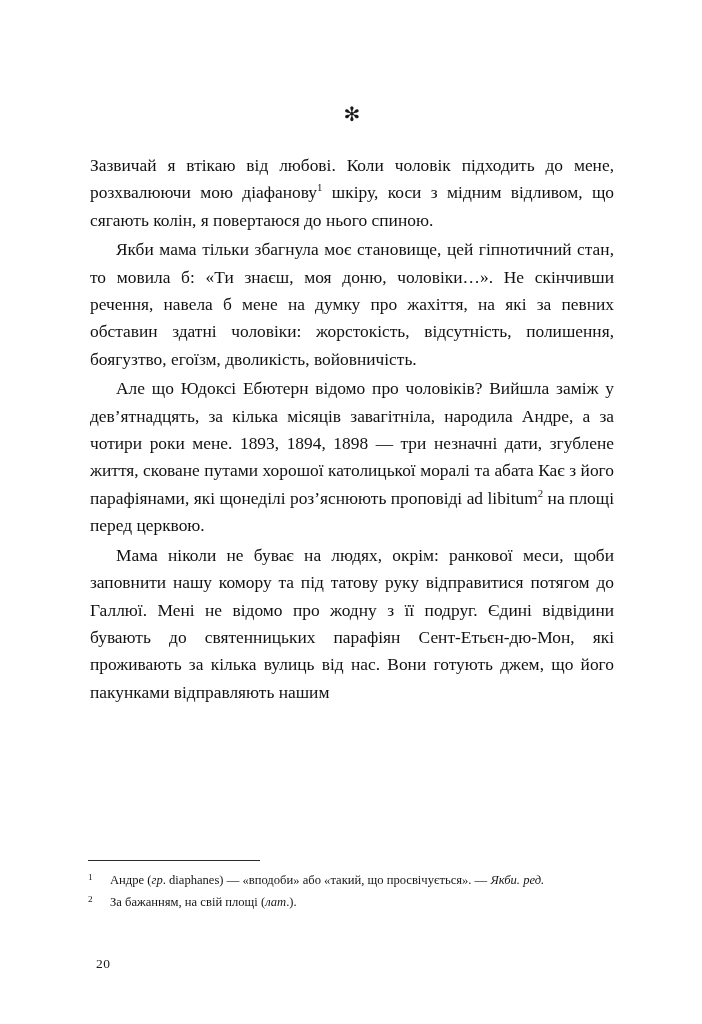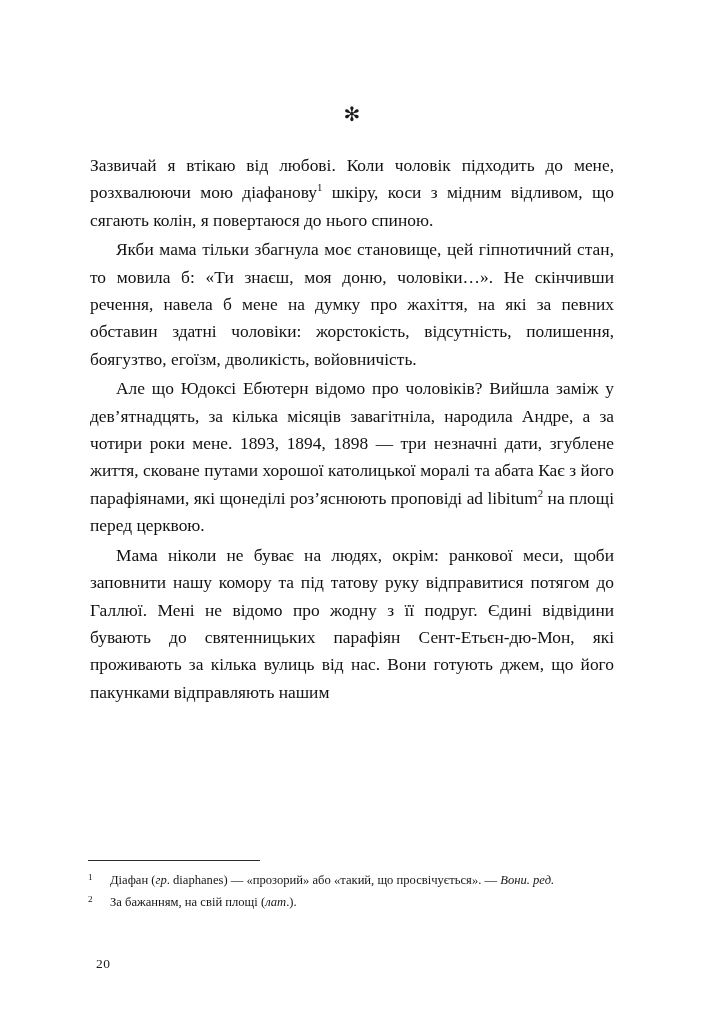--- a/index.html
+++ b/index.html
@@ -137,21 +137,21 @@
       <p>Мама ніколи не буває на людях, окрім: ранкової меси, щоби заповнити нашу комору та під татову руку відправитися потягом до Галлюї. Мені не відомо про жодну з її подруг. Єдині відвідини бувають до святенницьких парафіян Сент-Етьєн-дю-Мон, які проживають за кілька вулиць від нас. Вони готують джем, що його пакунками відправляють нашим</p>
 
     </div>
   </div>
 
   <div class="footnotes">
     <div class="fn-rule"></div>
 
     <div class="fn-item">
       <span class="fn-num">1</span>
-      <span class="fn-text"><span>Діафан (</span><i>гр</i><span>. diaphanes) — «прозорий» або «такий, що просвічується». — </span><i>Вони. ред.</i></span>
+      <span class="fn-text"><span>Андре (</span><i>гр</i><span>. diaphanes) — «вподоби» або «такий, що просвічується». — </span><i>Якби. ред.</i></span>
     </div>
 
     <div class="fn-item">
       <span class="fn-num">2</span>
       <span class="fn-text"><span>За бажанням, на свій площі (</span><i>лат</i><span>.).</span></span>
     </div>
   </div>
 
   <div class="folio">20</div>
 

